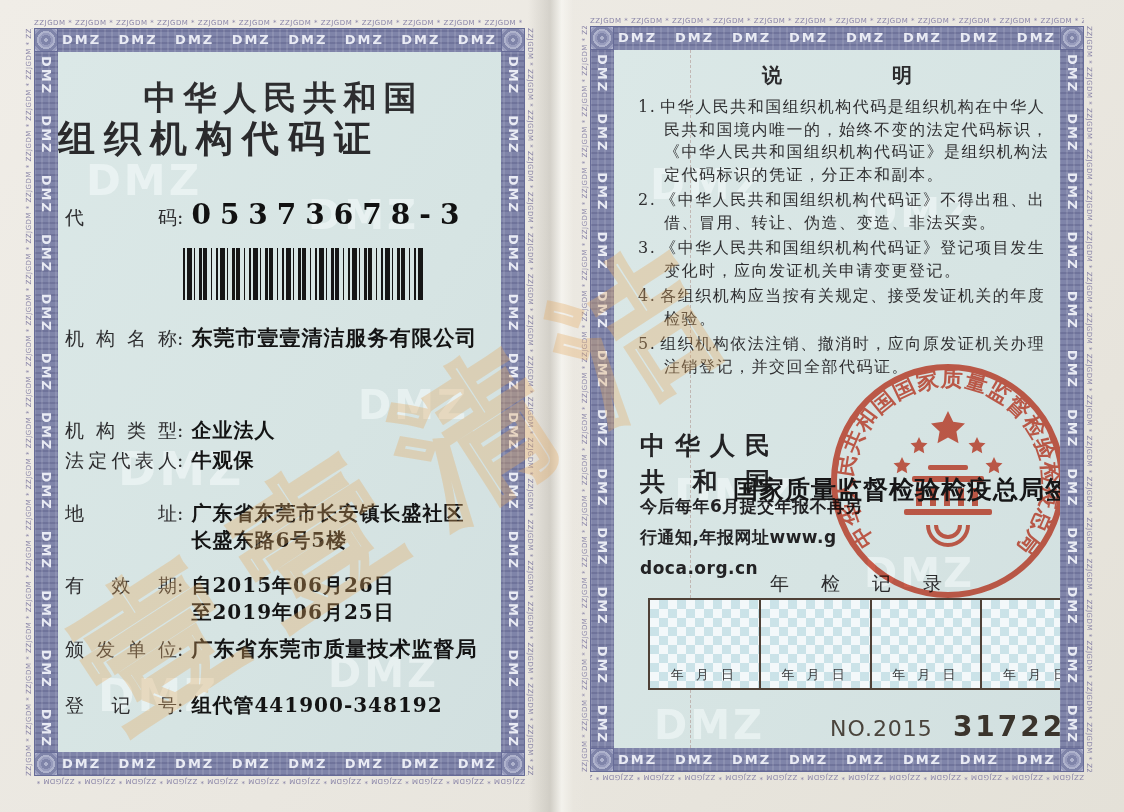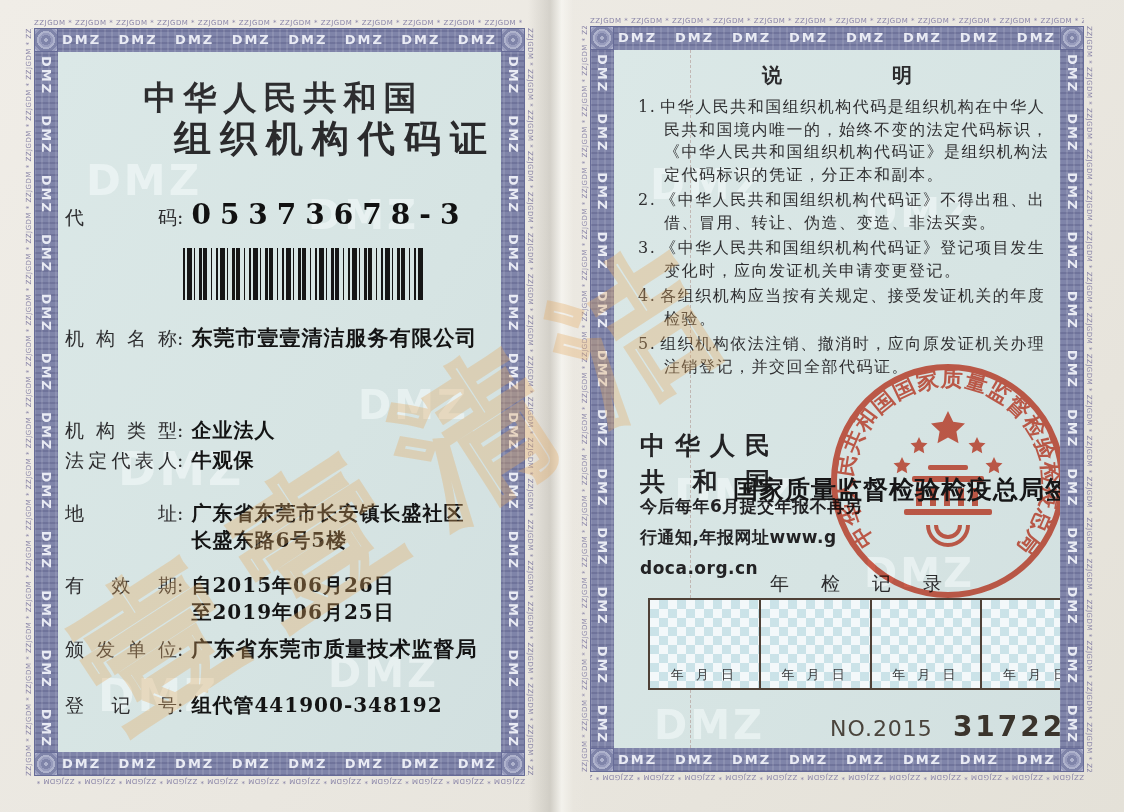--- a/index.html
+++ b/index.html
@@ -56,21 +56,21 @@
     overflow:hidden;
   }
   .ghost {
     position:absolute; font-family:"DejaVu Sans","Liberation Sans",sans-serif;
     font-weight:bold; color:rgba(246,251,251,.55); letter-spacing:3px; user-select:none;
   }
 
   
   .title1 { position:absolute; top:24px; left:8px; right:0; text-align:center;
             font-size:33px; letter-spacing:7px; color:#2d2d2f; font-weight:600; }
-  .title2 { position:absolute; top:62px; left:0; right:5px; text-align:right;
+  .title2 { position:absolute; top:62px; left:0; right:5px; text-align:left;
             font-size:37px; letter-spacing:9px; color:#2a2a2c; font-weight:600; }
 
   .row { position:absolute; left:7px; display:flex; align-items:baseline; white-space:nowrap; }
   .flabel { display:inline-block; width:112px; font-size:19px; color:#2e2e30;
             text-align:justify; text-align-last:justify; flex:none; }
   .colon  { font-size:19px; color:#2e2e30; margin-right:8px; flex:none; }
   .fvalue { font-size:20px; font-weight:bold; color:#141414; letter-spacing:1px; }
   .fvalue2 { font-size:20px; font-weight:bold; color:#141414; letter-spacing:1px; }
   .stack { display:flex; flex-direction:column; line-height:27px; }
 

